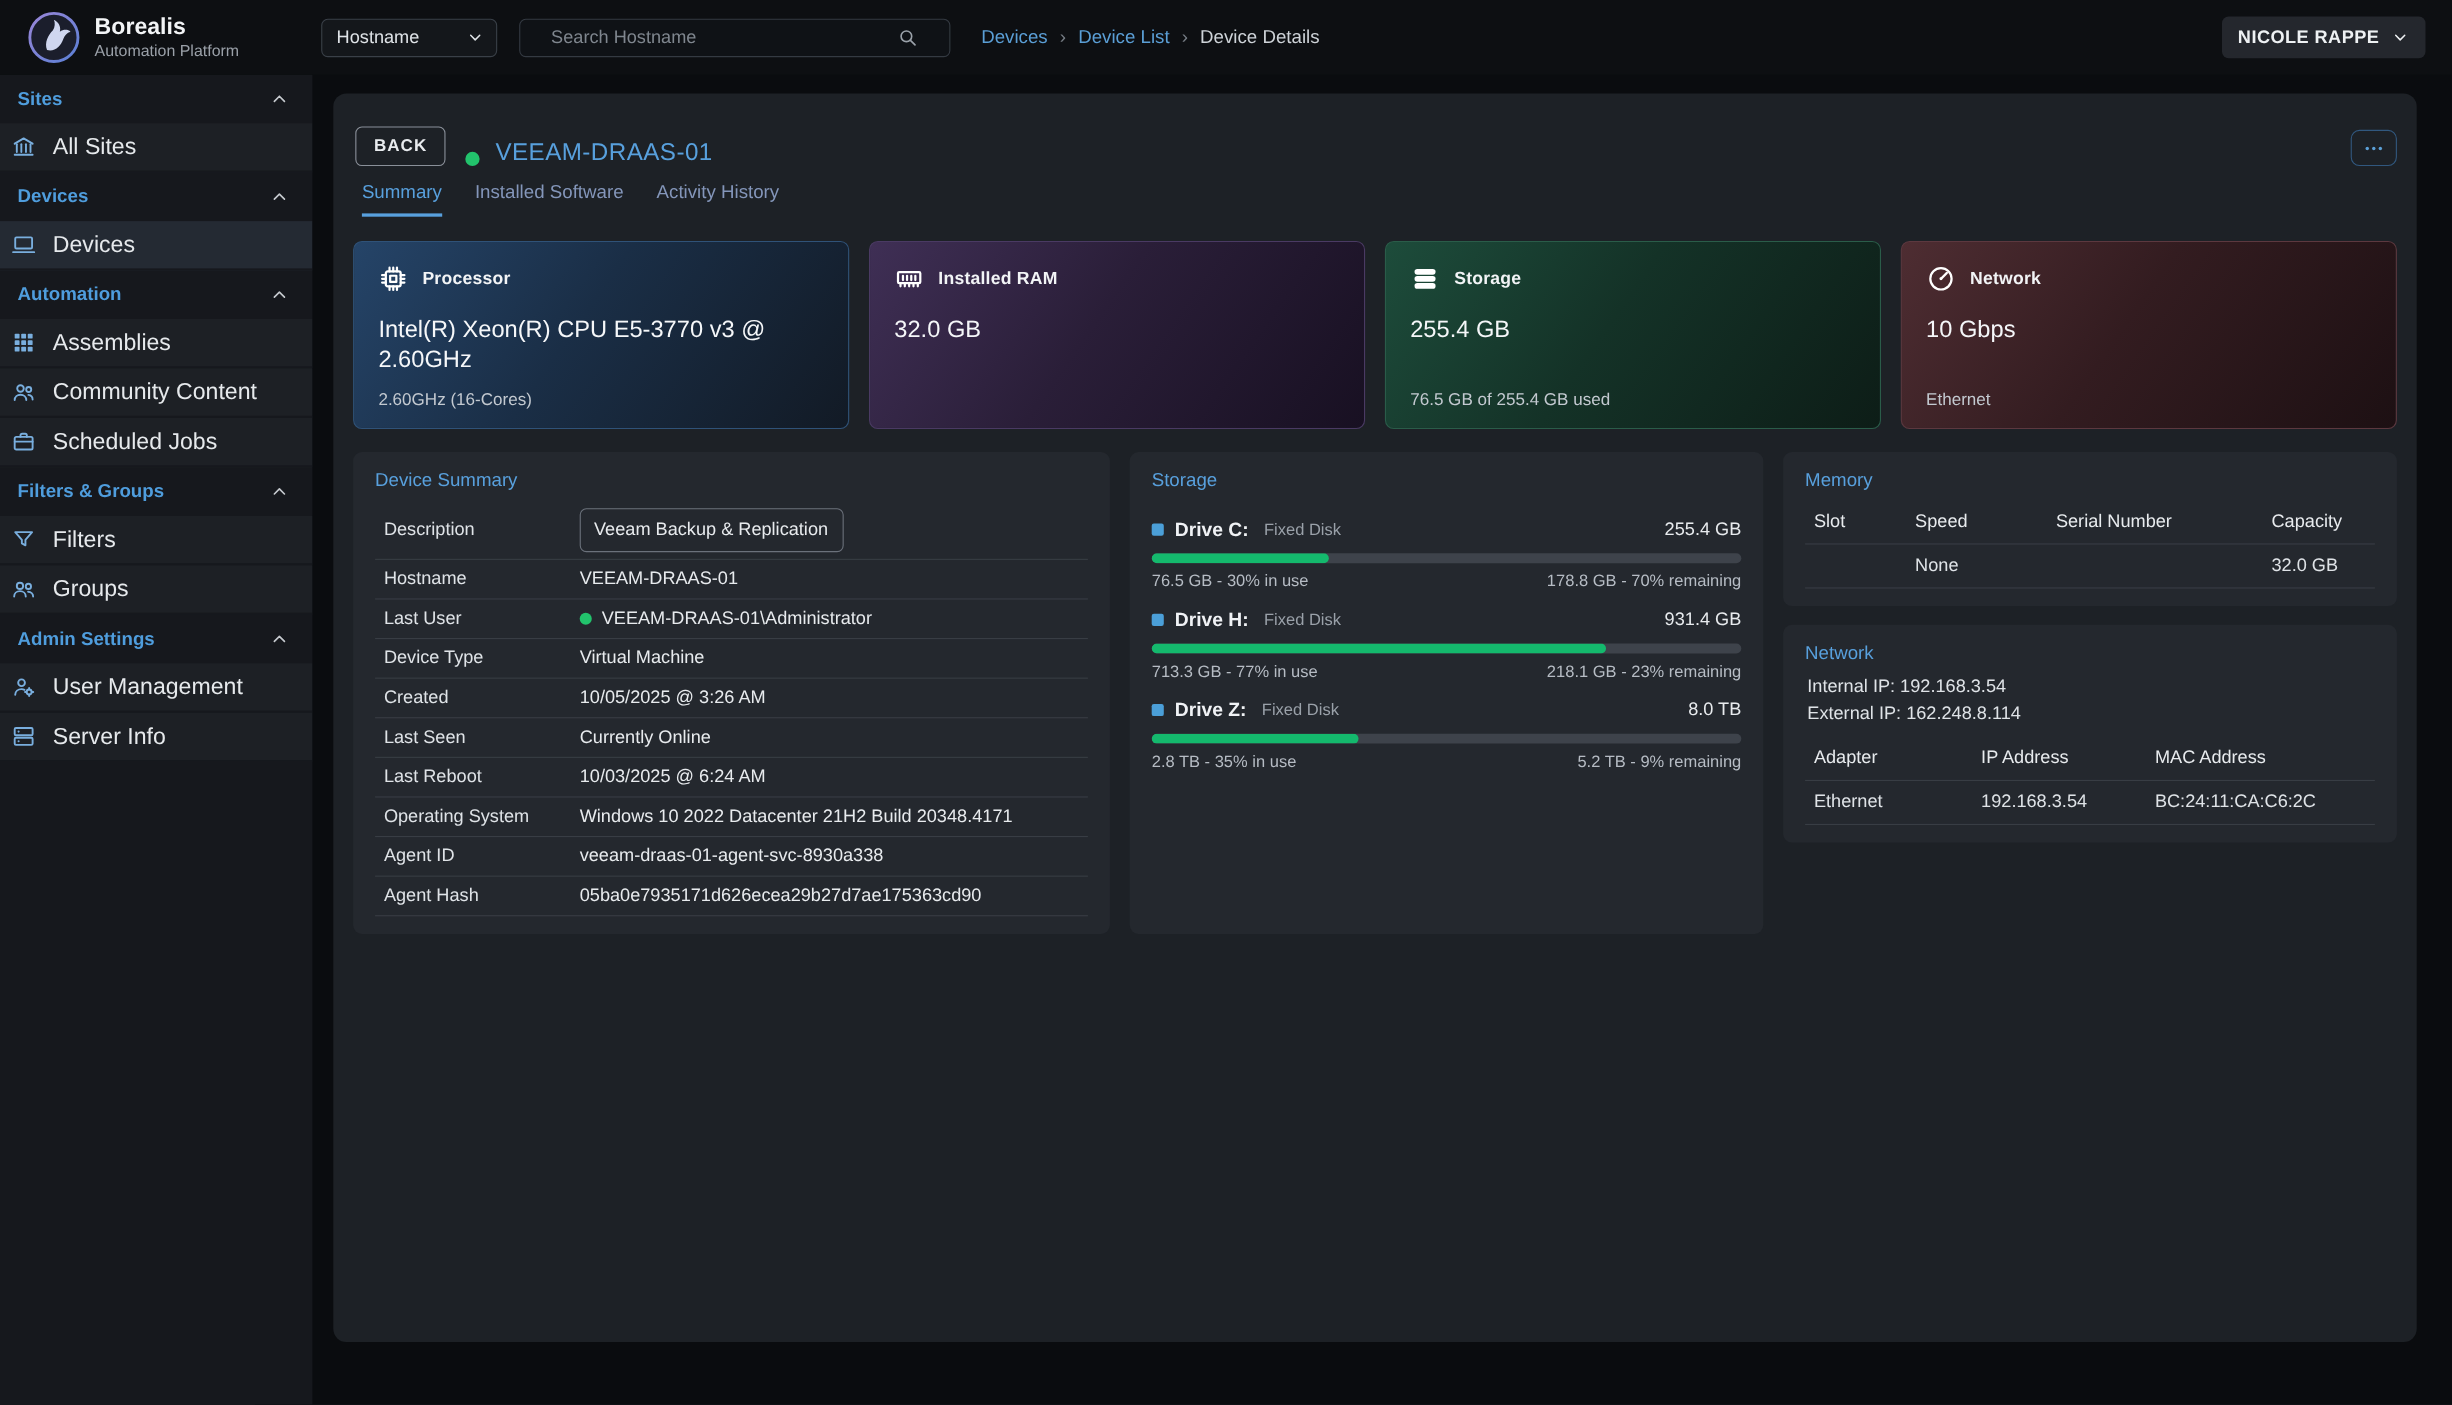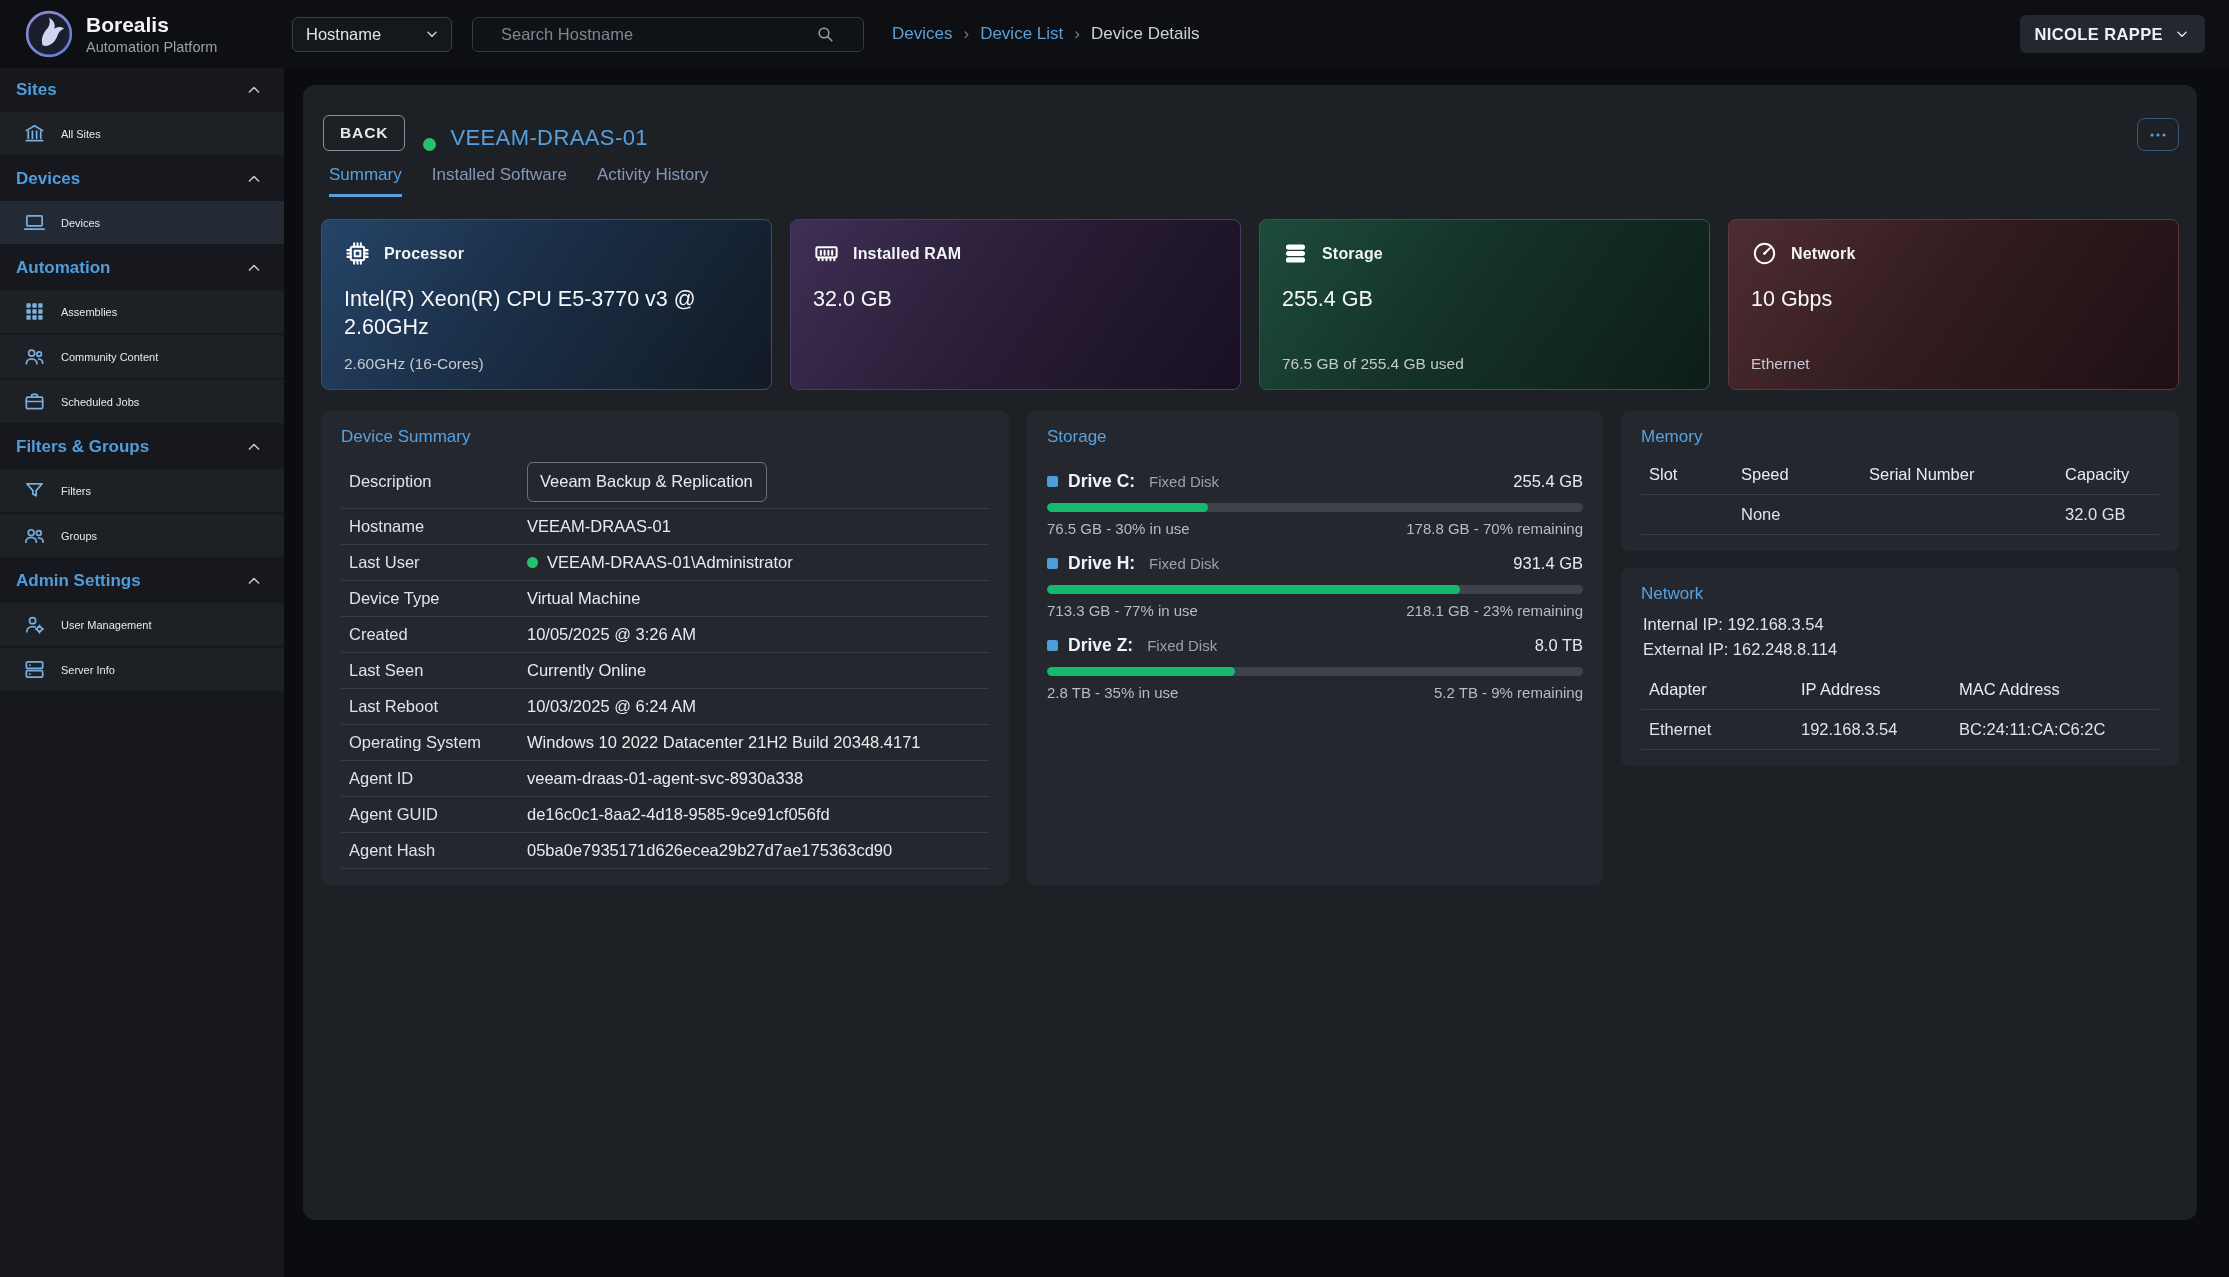--- a/index.html
+++ b/index.html
@@ -38,22 +38,22 @@
     letter-spacing: 0.4px; color: #eef1f3; cursor: pointer; }
 
   
   .shell { flex: 1; display: flex; min-height: 0; }
 
   
   .sidebar { width: 284px; flex: none; background: #16181d; overflow: hidden; }
   .side-header { height: 44px; display: flex; align-items: center; justify-content: space-between;
     padding: 0 20px 0 16px; color: #4f9ddd; font-size: 17px; font-weight: bold; cursor: pointer; }
   .side-header .ic { color: #c6cacf; }
-  .side-item { height: 45px; display: flex; align-items: center; gap: 15px; padding-left: 23px;
-    background: #1d2025; color: #e6e9ec; font-size: 11px; border-bottom: 2px solid #16181d; cursor: pointer; }
+  .side-item { height: 45px; display: flex; align-items: center; gap: 15px; padding-left: 10px;
+    background: #1d2025; color: #e6e9ec; font-size: 21px; border-bottom: 2px solid #16181d; cursor: pointer; }
   .side-item.active { background: #242a33; }
   .side-icon { width: 23px; height: 23px; color: #79aede; flex: none; display: inline-flex; }
   .side-icon svg { width: 100%; height: 100%; }
 
   
   .main { flex: 1; min-width: 0; }
   .panel { margin: 17px 32px 0 19px; height: 1135px; background: #1d2126; border-radius: 12px;
     padding: 20px 18px; }
 
   .panel-header { display: flex; align-items: flex-end; gap: 18px; height: 46px; padding-left: 2px; }
@@ -532,27 +532,20 @@
                 </div>
 
                 <div class="ds-row">
                   <div class="ds-label">Agent ID</div>
                   <div class="ds-value">
 
                     <span>veeam-draas-01-agent-svc-8930a338</span>
                   </div>
                 </div>
 
-                <div class="ds-row">
-                  <div class="ds-label">Agent GUID</div>
-                  <div class="ds-value">
-
-                    <span>de16c0c1-8aa2-4d18-9585-9ce91cf056fd</span>
-                  </div>
-                </div>
 
                 <div class="ds-row">
                   <div class="ds-label">Agent Hash</div>
                   <div class="ds-value">
 
                     <span>05ba0e7935171d626ecea29b27d7ae175363cd90</span>
                   </div>
                 </div>
               </div>
           </div>

